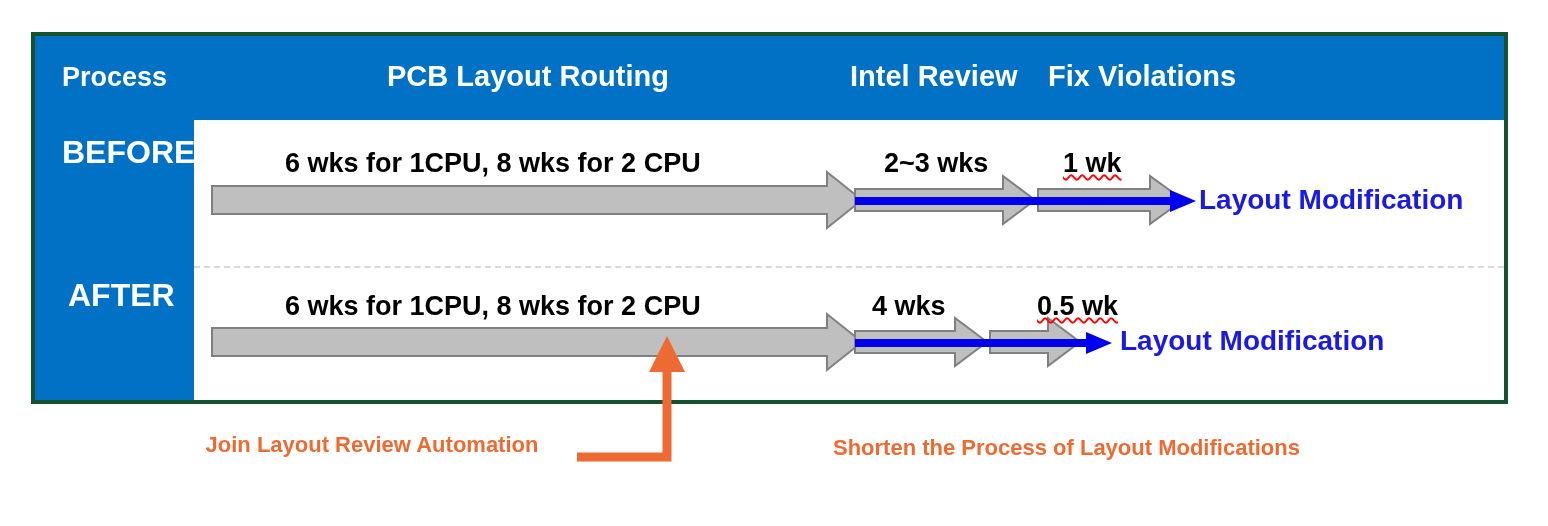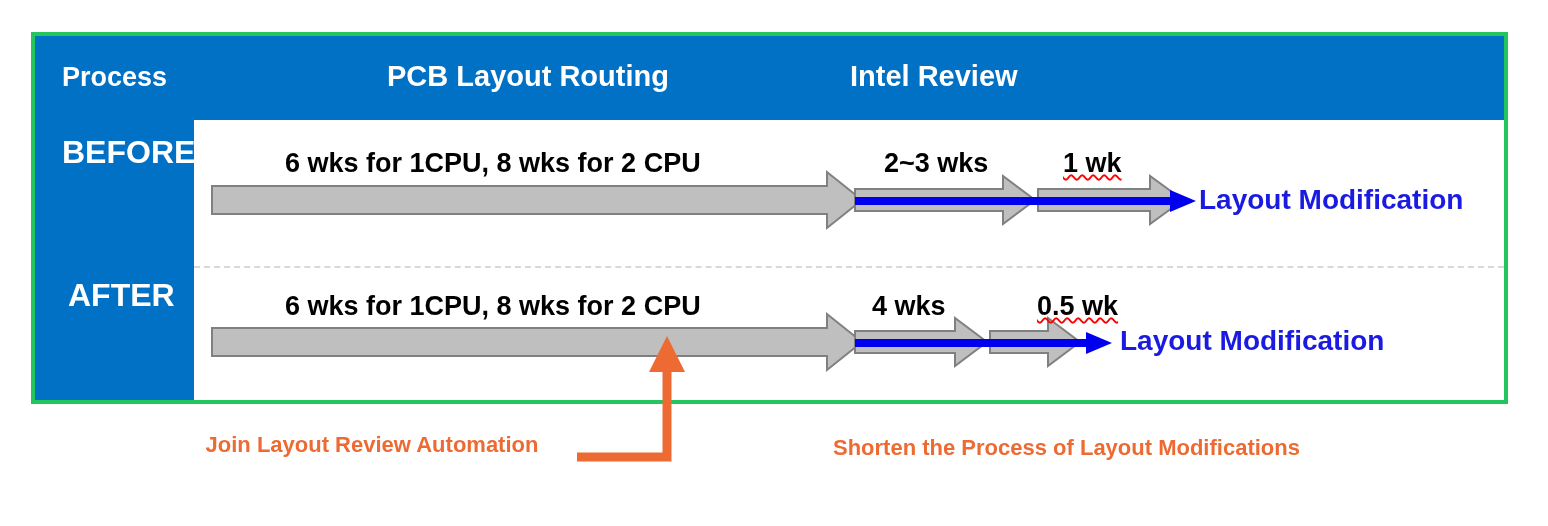--- a/index.html
+++ b/index.html
@@ -23,21 +23,21 @@
     height: 526px;
   }
 
   
   .panel {
     position: absolute;
     left: 31px;
     top: 32px;
     width: 1477px;
     height: 372px;
-    border: 4px solid #22c55e;
+    border: 4px solid #14532d;
     box-sizing: border-box;
     background: #0071C5;
   }
 
   
   .header-band {
     position: absolute;
     left: 0;
     top: 0;
     width: 100%;
@@ -163,20 +163,21 @@
 
   <div class="panel">
 
     <div class="header-band"></div>
     <div class="left-col"></div>
     <div class="content-panel"></div>
 
     <div class="hdr hdr-process">Process</div>
     <div class="hdr hdr-intel">Intel Review</div>
     <div class="hdr hdr-pcb">PCB Layout Routing</div>
+    <div class="hdr hdr-fix">Fix Violations</div>
 
     <div class="rowlabel rowlabel-before">BEFORE</div>
     <div class="rowlabel rowlabel-after">AFTER</div>
 
     <div class="row-sep"></div>
   </div>
 
   <svg id="arrow-layer" viewBox="0 0 1548 526">
 
     <polygon points="212,186 827,186 827,172 862,200 827,228 827,214 212,214" fill="#BFBFBF" stroke="#808080" stroke-width="2"></polygon>

